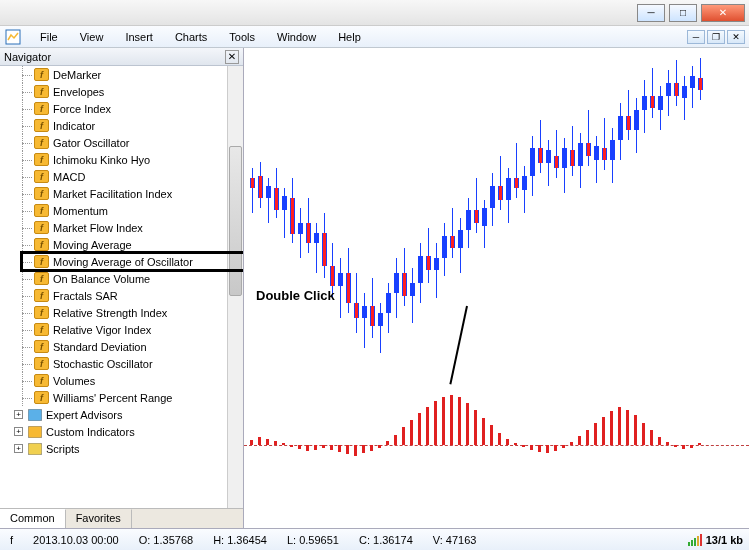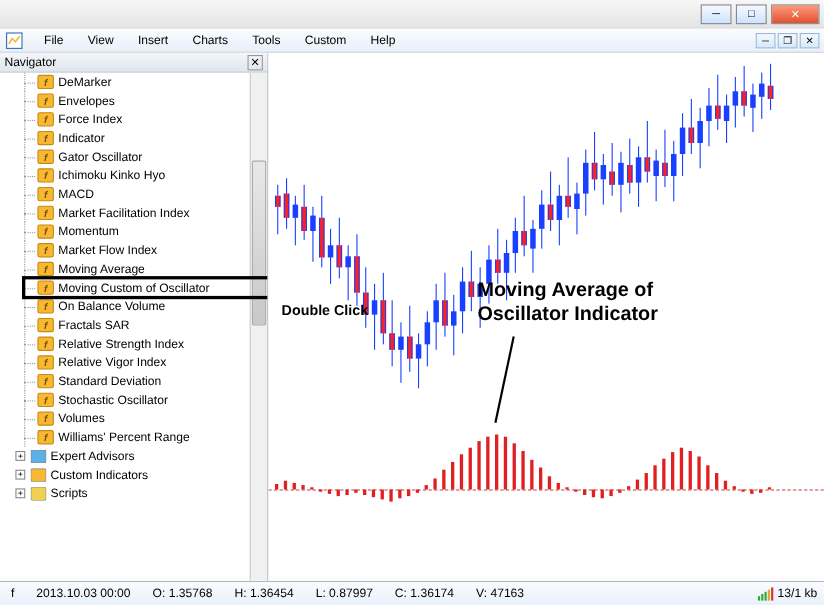--- a/index.html
+++ b/index.html
@@ -72,21 +72,21 @@
     <svg width="16" height="16" viewBox="0 0 16 16">
         <rect x="1" y="1" width="14" height="14" fill="#fff" stroke="#2a6fb8"></rect>
         <path d="M3 11 L6 6 L9 9 L13 4" stroke="#f7b933" stroke-width="1.5" fill="none"></path>
       </svg>
   </div>
   <div class="mitem">File</div>
   <div class="mitem">View</div>
   <div class="mitem">Insert</div>
   <div class="mitem">Charts</div>
   <div class="mitem">Tools</div>
-  <div class="mitem">Custom</div>
+  <div class="mitem">Window</div>
   <div class="mitem">Help</div>
   <div class="rbtns">
     <div class="rbtn">─</div>
     <div class="rbtn">❐</div>
     <div class="rbtn">✕</div>
   </div>
 </div>
 
 <div class="mainarea">
 
@@ -148,21 +148,21 @@
             <span>Market Flow Index</span>
           </div>
           <div class="tree-row">
             <span class="dots"></span>
             <span class="ficon">f</span>
             <span>Moving Average</span>
           </div>
           <div class="tree-row">
             <span class="dots"></span>
             <span class="ficon">f</span>
-            <span>Moving Custom of Oscillator</span>
+            <span>Moving Average of Oscillator</span>
           </div>
           <div class="tree-row">
             <span class="dots"></span>
             <span class="ficon">f</span>
             <span>On Balance Volume</span>
           </div>
           <div class="tree-row">
             <span class="dots"></span>
             <span class="ficon">f</span>
             <span>Fractals SAR</span>
@@ -224,20 +224,24 @@
                 <rect width="14" height="12" rx="2" fill="#f0d050" stroke="#888"></rect>
               </svg>
             </span>
             <span>Scripts</span>
           </div>
         </div>
       <div class="navscroll">
         <div class="navscroll-thumb" style="top:80px; height:150px;"></div>
       </div>
       <div class="highlight-box" id="hlbox" style="left: 20px; top: 185px; width: 280px; height: 21px;"></div>
+    </div>
+    <div class="navtabs">
+      <div class="navtab">Common</div>
+      <div class="navtab inactive">Favorites</div>
     </div>
   </div>
 
   <div class="chartarea">
     <div class="candlestick-zone" id="candles">
         <div class="candle dn" style="left: 6px;">
           <div class="wick" style="top:120px;height:45px"></div>
           <div class="body" style="top:130px;height:10px"></div>
         </div>
         <div class="candle dn" style="left: 14px;">
@@ -518,39 +522,35 @@
         <div class="oscbar" style="left: 390px; top: 32px; height: 30px;"></div>
         <div class="oscbar" style="left: 398px; top: 40px; height: 22px;"></div>
         <div class="oscbar" style="left: 406px; top: 47px; height: 15px;"></div>
         <div class="oscbar" style="left: 414px; top: 54px; height: 8px;"></div>
         <div class="oscbar" style="left: 422px; top: 59px; height: 3px;"></div>
         <div class="oscbar" style="left: 430px; top: 62px; height: 2px;"></div>
         <div class="oscbar" style="left: 438px; top: 62px; height: 4px;"></div>
         <div class="oscbar" style="left: 446px; top: 62px; height: 3px;"></div>
         <div class="oscbar" style="left: 454px; top: 60px; height: 2px;"></div>
       </div>
-    <div class="annot annot-small" style="left:12px; top:226px;">Double Click</div>
-    <div class="annot" style="left:190px; top:205px;">
-      <span>Moving Average of</span><br>
-      <span>Oscillator Indicator</span>
-    </div>
+    <div class="annot annot-small" style="left:12px; top:240px;">Double Click</div>
     <div class="annot-line" style="left:222px; top:258px; height:80px; transform:rotate(12deg);"></div>
   </div>
 
 </div>
 
 <div class="statusbar">
   <span class="scell" style="margin-left:-4px;">f</span>
   <span class="scell">2013.10.03 00:00</span>
   <span class="scell">O: 1.35768</span>
   <span class="scell">H: 1.36454</span>
-  <span class="scell">L: 0.87997</span>
+  <span class="scell">L: 0.59651</span>
   <span class="scell">C: 1.36174</span>
   <span class="scell">V: 47163</span>
-  <span style="margin-left:auto; display:flex; align-items:flex-end;">
+  <span style="margin-left:auto; display:flex; align-items:flex-end;font-weight:bold;">
     <span class="connbars">
       <span style="height:4px;background:#3a3"></span>
         <span style="height:6px;background:#3a3"></span>
       <span style="height:8px;background:#3a3"></span>
         <span style="height:10px;background:#da3"></span>
       <span style="height:12px;background:#d33"></span>
     </span>
     <span>13/1 kb</span>
   </span>
 </div>

